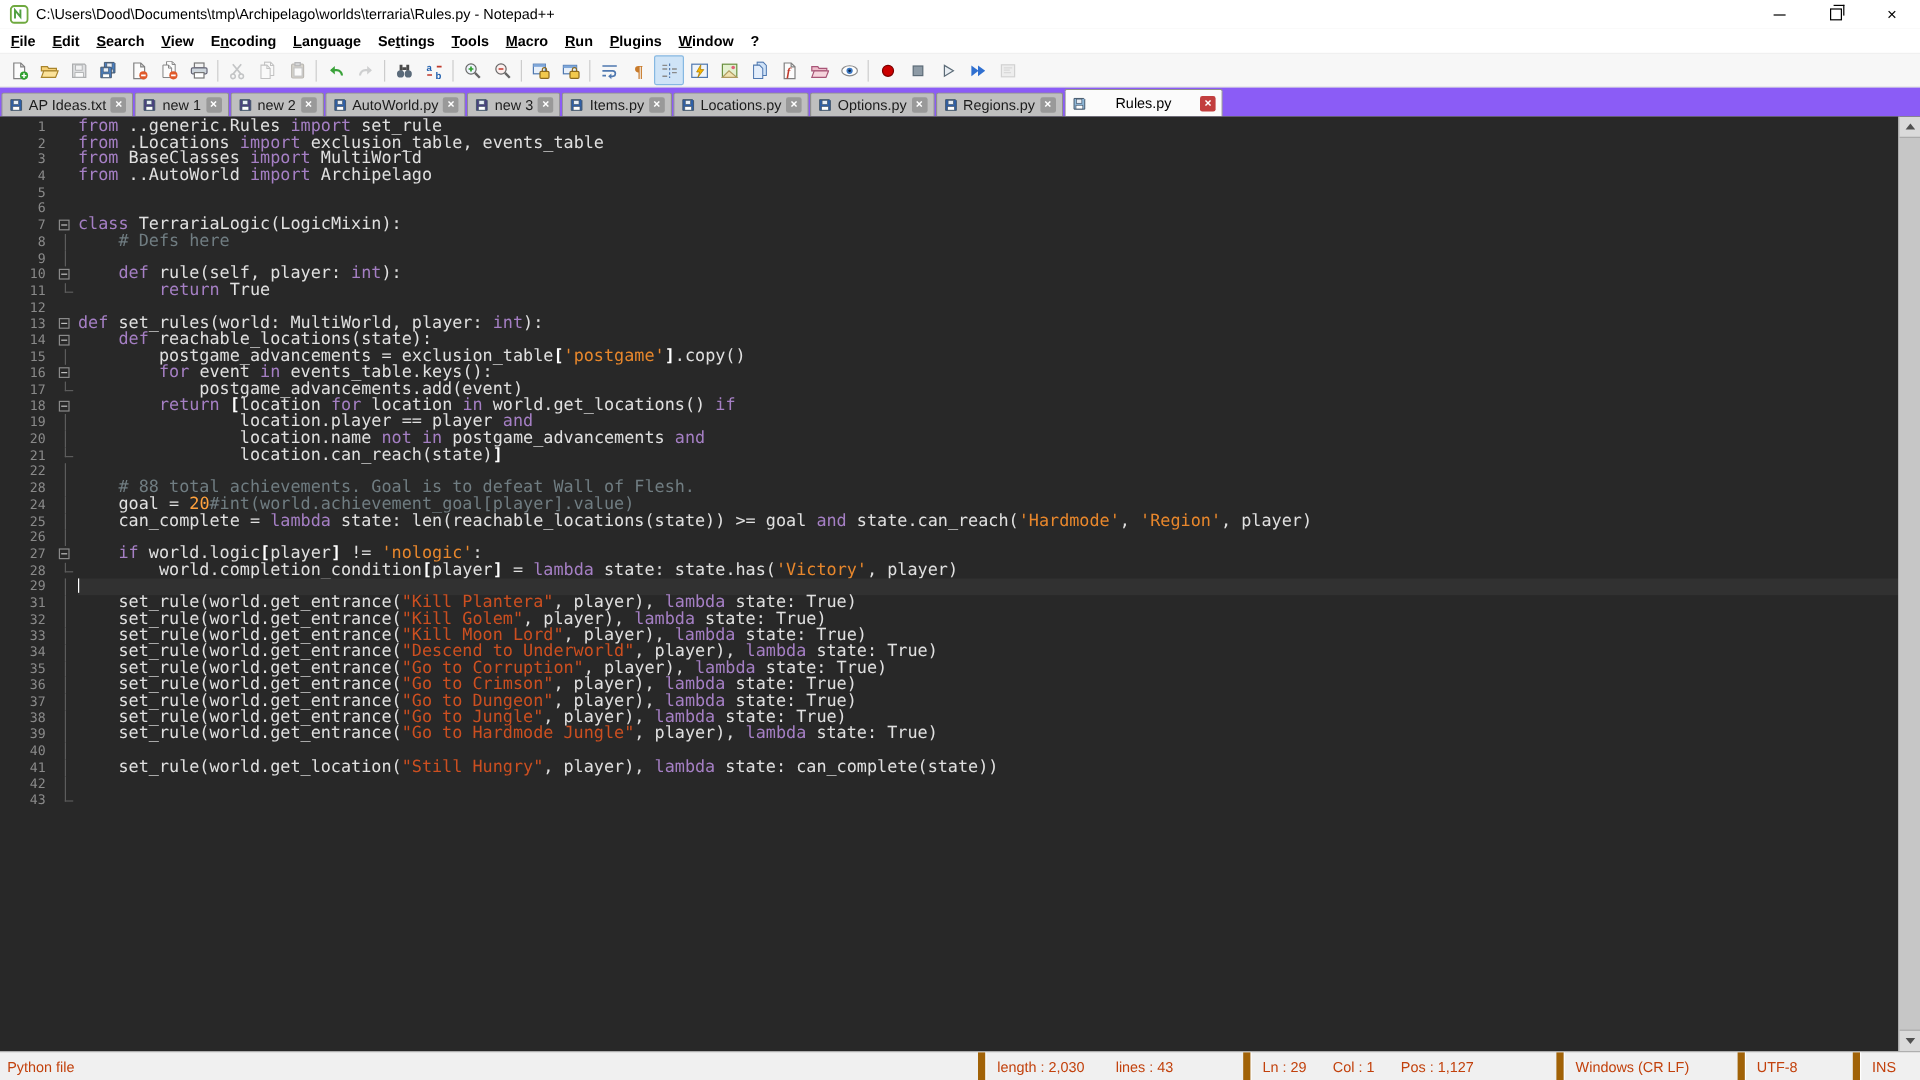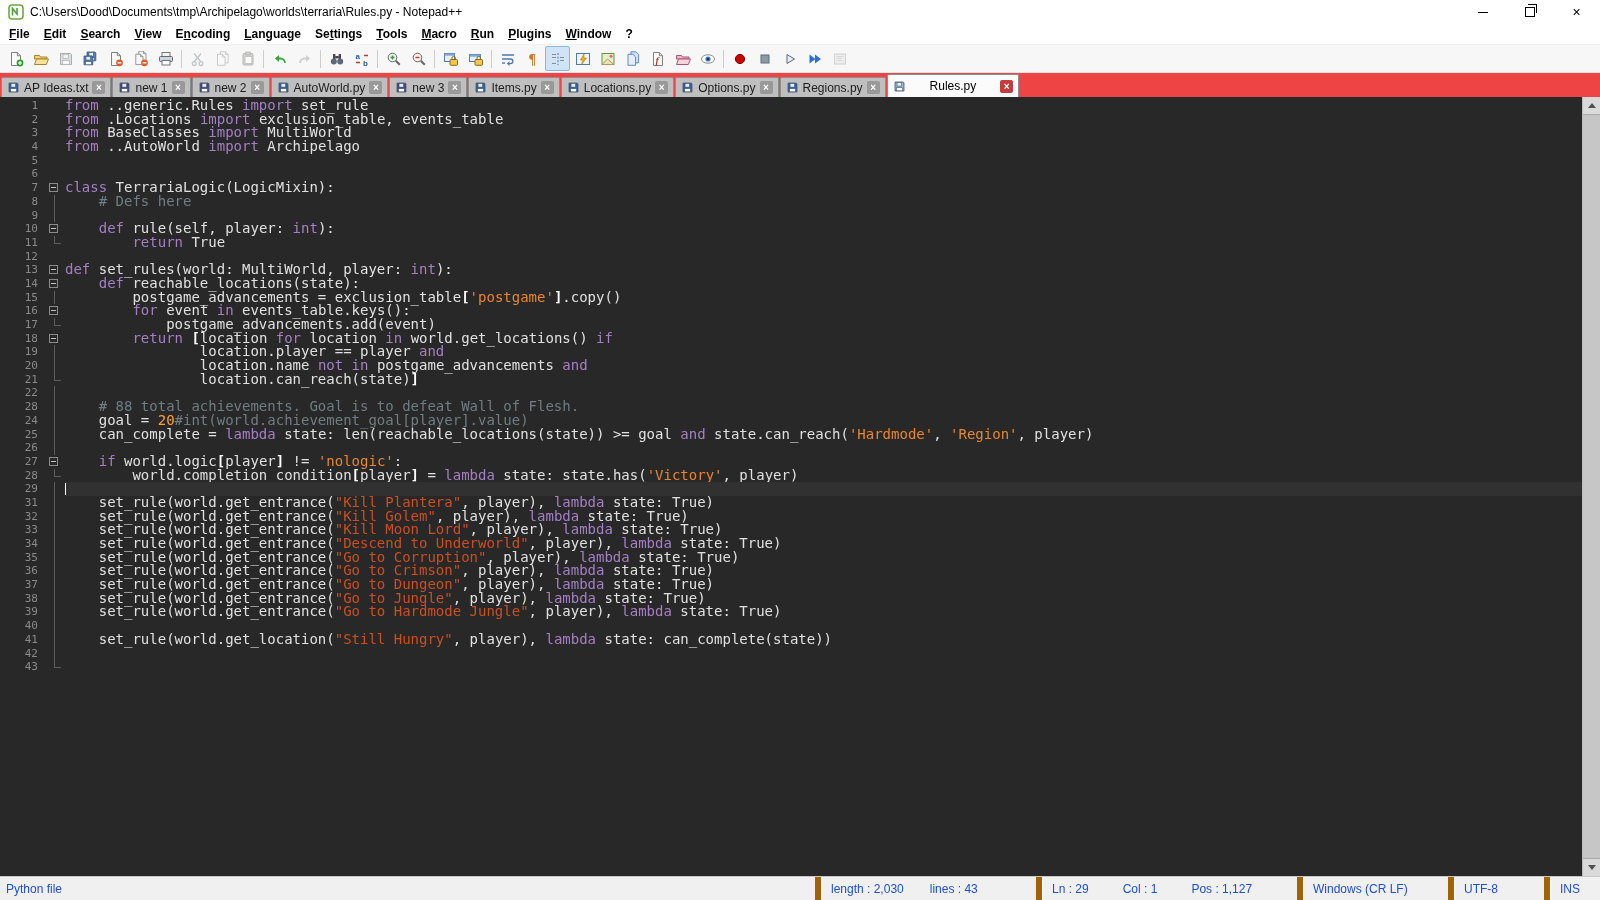--- a/index.html
+++ b/index.html
@@ -24,21 +24,21 @@
 
   
   .toolbar{height:27px;background:#f7f7f7;display:flex;align-items:center;padding-left:3px;flex:none;border-bottom:1px solid #e2e2e2;}
   .tbtn{width:23px;height:23px;display:flex;align-items:center;justify-content:center;border:1px solid transparent;border-radius:2px;flex:none;}
   .tbtn.disabled{opacity:.45;filter:grayscale(80%);}
   .tbtn.active{background:#cfe4f7;border-color:#86b8e2;}
   .tbtn svg{display:block;}
   .tsep{width:1px;height:18px;background:#cccccc;margin:0 3px;flex:none;}
 
   
-  .tabbar{height:24px;background:#ef4444;display:flex;align-items:flex-end;padding-left:1px;flex:none;}
+  .tabbar{height:24px;background:#8b5cf6;display:flex;align-items:flex-end;padding-left:1px;flex:none;}
   .tab{height:19px;display:flex;align-items:center;gap:4px;padding:0 5px;background:#bfbfbf;
        border:1px solid #8e8e8e;border-bottom:none;border-radius:2px 2px 0 0;margin-right:1px;
        font-size:12px;color:#1c1c1c;white-space:nowrap;}
   .tab.active{background:#fbfbfb;height:22px;color:#000;gap:24px;}
   .tab-floppy{width:13px;height:13px;flex:none;}
   .tab-close{width:13px;height:13px;background:#999999;color:#ffffff;font-size:10px;line-height:13px;
        text-align:center;border-radius:2px;flex:none;font-weight:bold;}
   .tab.active .tab-close{background:#c23e3e;}
 
   
@@ -66,25 +66,25 @@
 
   
   .scrollbar{width:17px;flex:none;background:#dadada;display:flex;flex-direction:column;border-left:1px solid #bcbcbc;}
   .sb-arrow{height:17px;display:flex;align-items:center;justify-content:center;flex:none;}
   .tri-up{width:0;height:0;border-left:4px solid transparent;border-right:4px solid transparent;border-bottom:5px solid #505050;}
   .tri-down{width:0;height:0;border-left:4px solid transparent;border-right:4px solid transparent;border-top:5px solid #505050;}
   .sb-thumb{flex:1;background:#c6c6c6;border:1px solid #ababab;border-left:none;border-right:none;}
 
   
   .statusbar{height:23px;background:#f0f0f0;border-top:1px solid #c8c8c8;display:flex;align-items:center;
-       font-size:12px;color:#1d4ed8;flex:none;}
+       font-size:12px;color:#c2410c;flex:none;}
   .sb-sec{height:100%;display:flex;align-items:center;padding:0 10px;border-left:6px solid #a16207;box-shadow:inset 1px 0 0 #ffffff;white-space:nowrap;}
   .sb-type{flex:1;border-left:none;box-shadow:none;padding-left:6px;}
   .sb-len{width:195px;gap:26px;}
-  .sb-pos{width:235px;gap:34px;}
+  .sb-pos{width:235px;gap:22px;}
   .sb-eol{width:125px;}
   .sb-enc{width:70px;}
   .sb-ins{width:30px;}
 </style>
 </head>
 <body>
 
 <div class="window">
 
   <div class="titlebar">

